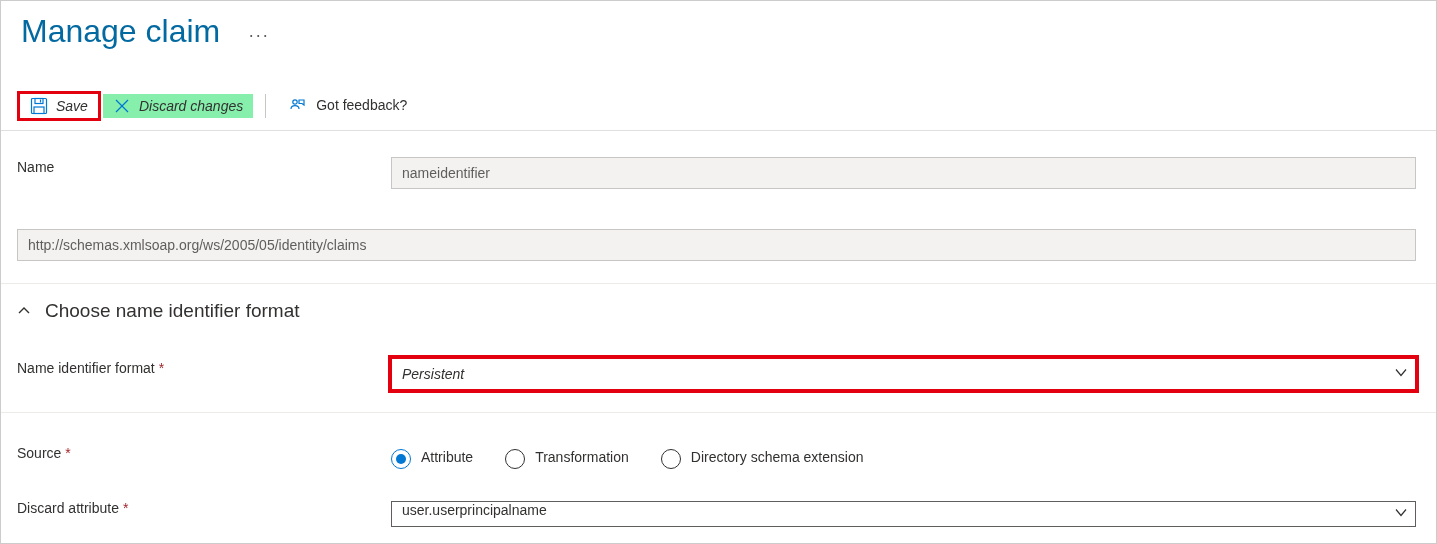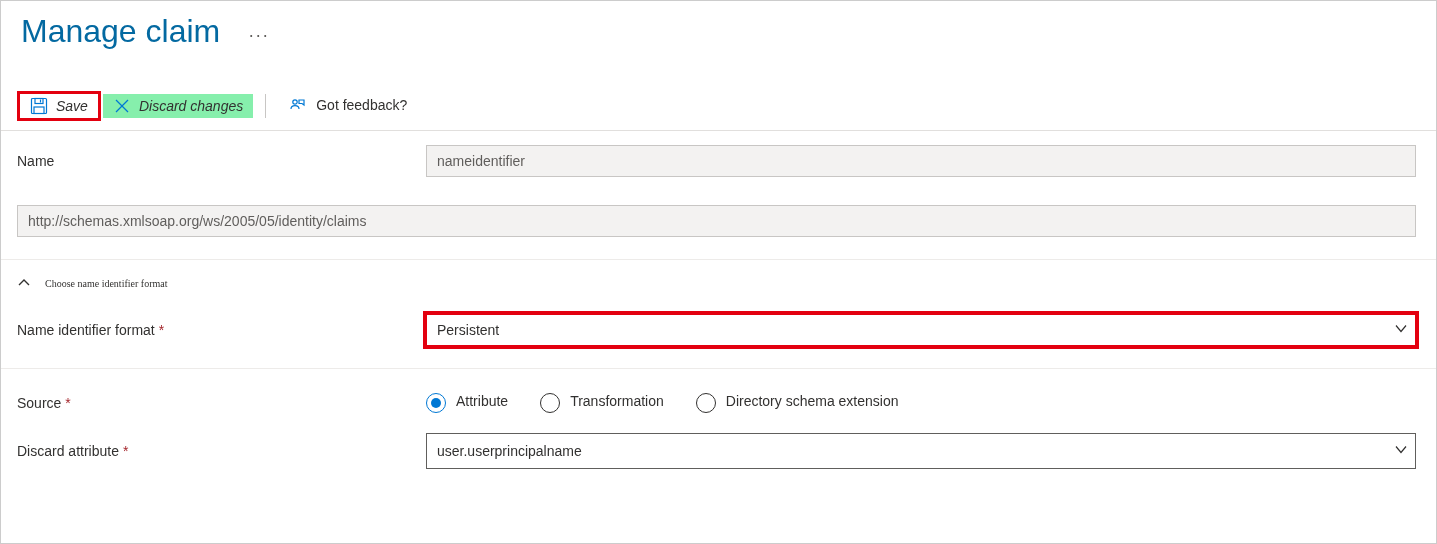--- a/index.html
+++ b/index.html
@@ -56,47 +56,45 @@
   .save-wrap { border: 3px solid #e3000f; padding: 0; margin-right: 2px; }
   .tool-icon { display: inline-flex; width: 18px; height: 18px; align-items: center; justify-content: center; }
   .divider-vert { width: 1px; height: 24px; background: #c8c6c4; margin: 0 12px; }
   .feedback-link { display: inline-flex; align-items: flex-start; gap: 10px; padding: 6px 10px; cursor: pointer; }
 
   .form-section { padding: 0 16px; }
   .form-row {
     display: flex;
     align-items: center;
     padding: 14px 0;
-    gap: 35px;
   }
   .form-label-col { width: 374px; flex: 0 0 374px; font-size: 14px; color: #323130; display: flex; align-items: center; }
   .req { color: #a4262c; margin-left: 4px; }
-  .form-field-col { flex: 1; padding-right: 4px; }
+  .form-field-col { flex: 1; padding-right: 4px; margin-top: 12px; }
   .text-input {
     width: 100%;
     height: 32px;
     border: 1px solid #a19f9d;
     padding: 0 10px;
     font-size: 14px;
     background: #fff;
   }
   .text-input[readonly] {
     background: #f3f2f1;
     color: #605e5c;
     border-color: #c8c6c4;
   }
   .divider-row { height: 1px; background: #edebe9; margin: 8px 0 0 0; }
 
   .section-header {
     display: flex;
     align-items: center;
     padding: 16px 0 10px 16px;
-    font-size: 10px;
+    font-size: 19px;
     gap: 14px;
-    font-family: Liberation Serif, serif;
   }
   .chev { display: inline-flex; }
 
   .dropdown-wrap { position: relative; }
   .dropdown {
     width: 100%;
     height: 32px;
     border: 1px solid #605e5c;
     padding: 0 32px 0 10px;
     font-size: 14px;
@@ -107,42 +105,43 @@
   }
   .dropdown .caret {
     position: absolute;
     right: 8px;
     top: 50%;
     transform: translateY(-50%);
   }
   .highlight-red {
     outline: 4px solid #e3000f;
     outline-offset: -1px;
+    font-style: italic;
   }
 
   .radio-group { display: flex; gap: 32px; align-items: center; }
   .radio-item { display: inline-flex; gap: 10px; cursor: pointer; }
   .radio-outer {
     width: 20px; height: 20px; border-radius: 50%; border: 1px solid #323130; display: inline-flex; align-items: center; justify-content: center;
   }
   .radio-outer.checked { border-color: #0078d4; }
   .radio-inner {
     width: 10px; height: 10px; border-radius: 50%; background: #0078d4;
   }
 
   .combo-wrap { position: relative; }
   .combo {
     width: 100%;
-    height: 36px;
+    height: 26px;
     border: 1px solid #605e5c;
     padding: 0 32px 0 10px;
     font-size: 14px;
     background: #fff;
     display: flex;
-    align-items: center;
+    align-items: flex-start;
     cursor: text;
   }
   .combo .caret {
     position: absolute;
     right: 8px;
     top: 50%;
     transform: translateY(-50%);
   }
 </style>
 </head>

